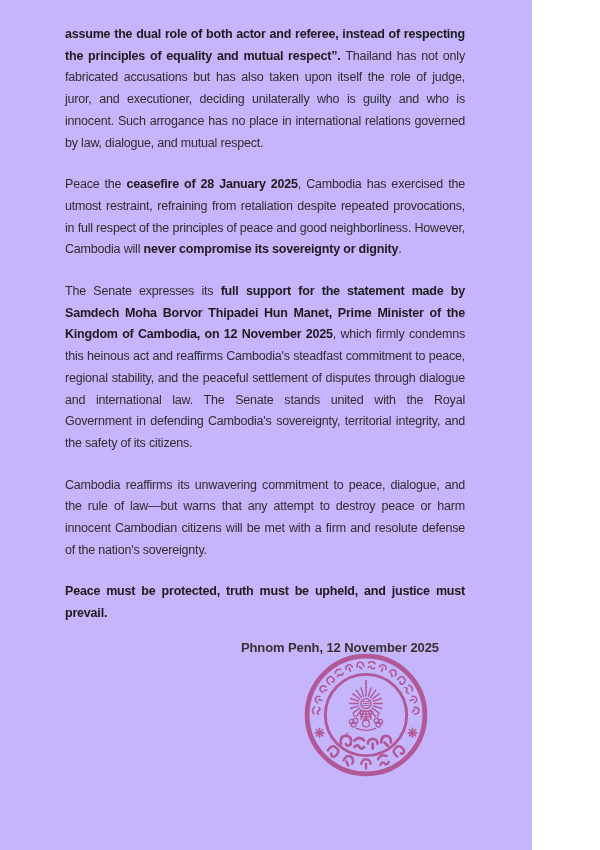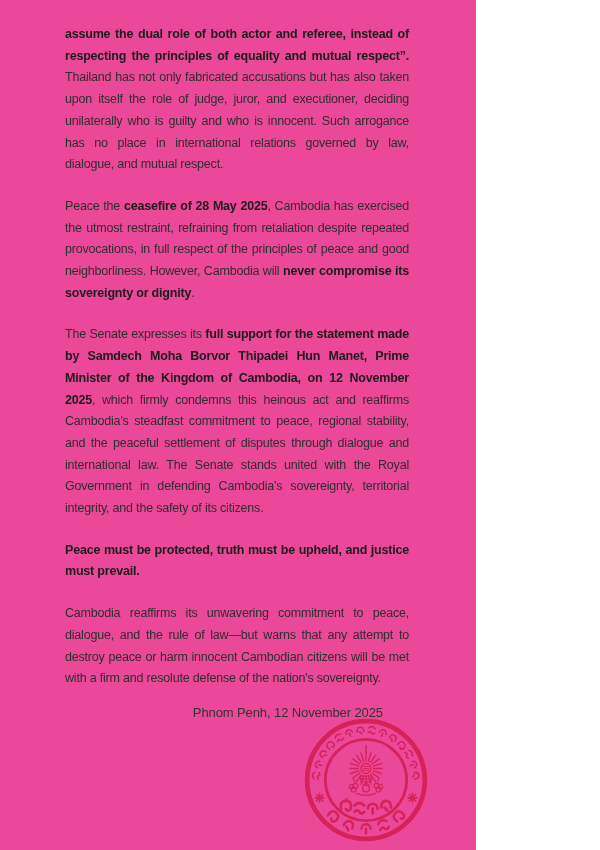--- a/index.html
+++ b/index.html
@@ -1,39 +1,40 @@
 <!DOCTYPE html>
 <html><head>
 <meta charset="utf-8">
 <style>
   html,body{margin:0;padding:0;background:#ffffff;}
   .page{
     position:relative;
-    width:476px;height:850px;
-    background:#ec4899;
+    width:532px;height:850px;
+    background:#c4b5fd;
     font-family:"Liberation Sans", sans-serif;
     overflow:hidden;
   }
   .content{
     position:absolute;
     left:65px;right:67px;top:24px;
   }
   .doc-body p{
     margin:0 0 20px 0;
     font-size:12.5px;
     line-height:21.7px;
     letter-spacing:-0.2px;
     color:#2e2e2e;
     text-align:justify;
   }
   .doc-body p b{color:#1c1c1c;}
   .dateline-wrap{
     position:relative;
     margin-top:-5px;
     height:160px;
+    font-weight:bold;
   }
   .dateline{
     font-size:13px;
     color:#333333;
     text-align:right;
     padding-right:26px;
     letter-spacing:-0.1px;
   }
   .stamp{
     position:absolute;
@@ -47,24 +48,24 @@
   .stamp svg{width:100%;height:100%;}
 </style>
 </head>
 <body>
 
 <div class="page">
   <div class="content">
 
     <div class="doc-body" id="doc-body">
         <p><b>assume the dual role of both actor and referee, instead of respecting the principles of equality and mutual respect”. </b><span>Thailand has not only fabricated accusations but has also taken upon itself the role of judge, juror, and executioner, deciding unilaterally who is guilty and who is innocent. Such arrogance has no place in international relations governed by law, dialogue, and mutual respect.</span></p>
-        <p><span>Peace the </span><b>ceasefire of 28 May 2025</b><span>, Cambodia has exercised the utmost restraint, refraining from retaliation despite repeated provocations, in full respect of the principles of peace and good neighborliness. However, Cambodia will </span><b>never compromise its sovereignty or dignity</b><span>.</span></p>
+        <p><span>Peace the </span><b>ceasefire of 28 January 2025</b><span>, Cambodia has exercised the utmost restraint, refraining from retaliation despite repeated provocations, in full respect of the principles of peace and good neighborliness. However, Cambodia will </span><b>never compromise its sovereignty or dignity</b><span>.</span></p>
         <p><span>The Senate expresses its </span><b>full support for the statement made by Samdech Moha Borvor Thipadei Hun Manet, Prime Minister of the Kingdom of Cambodia, on 12 November 2025</b><span>, which firmly condemns this heinous act and reaffirms Cambodia's steadfast commitment to peace, regional stability, and the peaceful settlement of disputes through dialogue and international law. The Senate stands united with the Royal Government in defending Cambodia's sovereignty, territorial integrity, and the safety of its citizens.</span></p>
+        <p><span>Cambodia reaffirms its unwavering commitment to peace, dialogue, and the rule of law—but warns that any attempt to destroy peace or harm innocent Cambodian citizens will be met with a firm and resolute defense of the nation's sovereignty.</span></p>
         <p><b>Peace must be protected, truth must be upheld, and justice must prevail.</b></p>
-        <p><span>Cambodia reaffirms its unwavering commitment to peace, dialogue, and the rule of law—but warns that any attempt to destroy peace or harm innocent Cambodian citizens will be met with a firm and resolute defense of the nation's sovereignty.</span></p>
       </div>
 
     <div class="dateline-wrap">
       <div class="dateline">Phnom Penh, 12 November 2025</div>
       <div class="stamp">
         <svg id="stamp-svg" viewBox="-70 -70 140 140" aria-hidden="true">
             <g fill="none" stroke="#df4f73" stroke-linecap="round" opacity="0.85">
               <circle cx="0" cy="0" r="61.5" stroke-width="5"></circle>
               <circle cx="0" cy="0" r="42.5" stroke-width="3"></circle>
               <g transform="translate(-48.54618217785449,18.63513337635561)" stroke-width="1.7">

